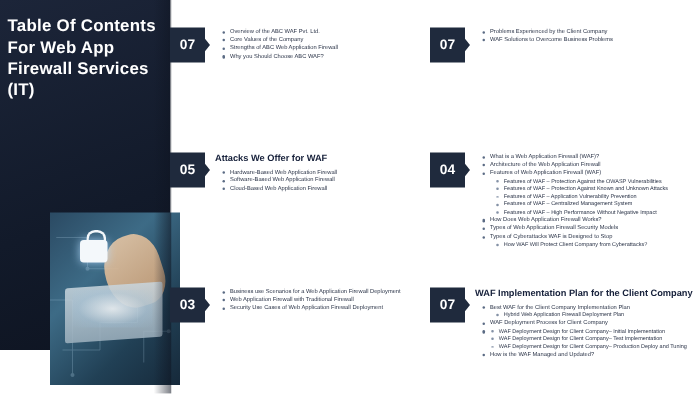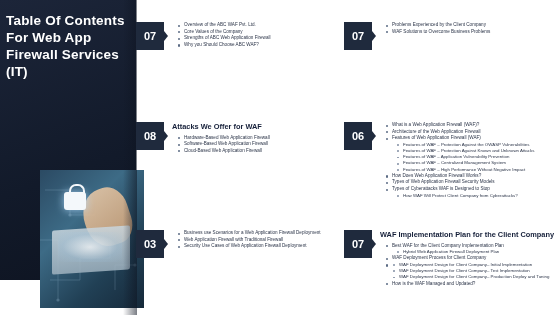--- a/index.html
+++ b/index.html
@@ -262,33 +262,33 @@
       <div class="num-box">07</div>
       <div class="card-body">
         <ul class="bullets">
           <li>Problems Experienced by the Client Company</li>
           <li>WAF Solutions to Overcome Business Problems</li>
         </ul>
       </div>
     </div>
 
     <div class="card" style="left:0px; top:122px;">
-      <div class="num-box">08</div>
+      <div class="num-box">05</div>
       <div class="card-body">
         <div class="card-heading">Attacks We Offer for WAF</div>
         <ul class="bullets">
           <li>Hardware-Based Web Application Firewall</li>
           <li>Software-Based Web Application Firewall</li>
           <li>Cloud-Based Web Application Firewall</li>
         </ul>
       </div>
     </div>
 
     <div class="card" style="left:208px; top:122px;">
-      <div class="num-box">06</div>
+      <div class="num-box">04</div>
       <div class="card-body">
         <ul class="bullets">
           <li>What is a Web Application Firewall (WAF)?</li>
           <li>Architecture of the Web Application Firewall</li>
           <li>
             <span>Features of Web Application Firewall (WAF)</span>
             <ul>
               <li>Features of WAF – Protection Against the OWASP Vulnerabilities</li>
               <li>Features of WAF – Protection Against Known and Unknown Attacks</li>
               <li>Features of WAF – Application Vulnerability Prevention</li>

